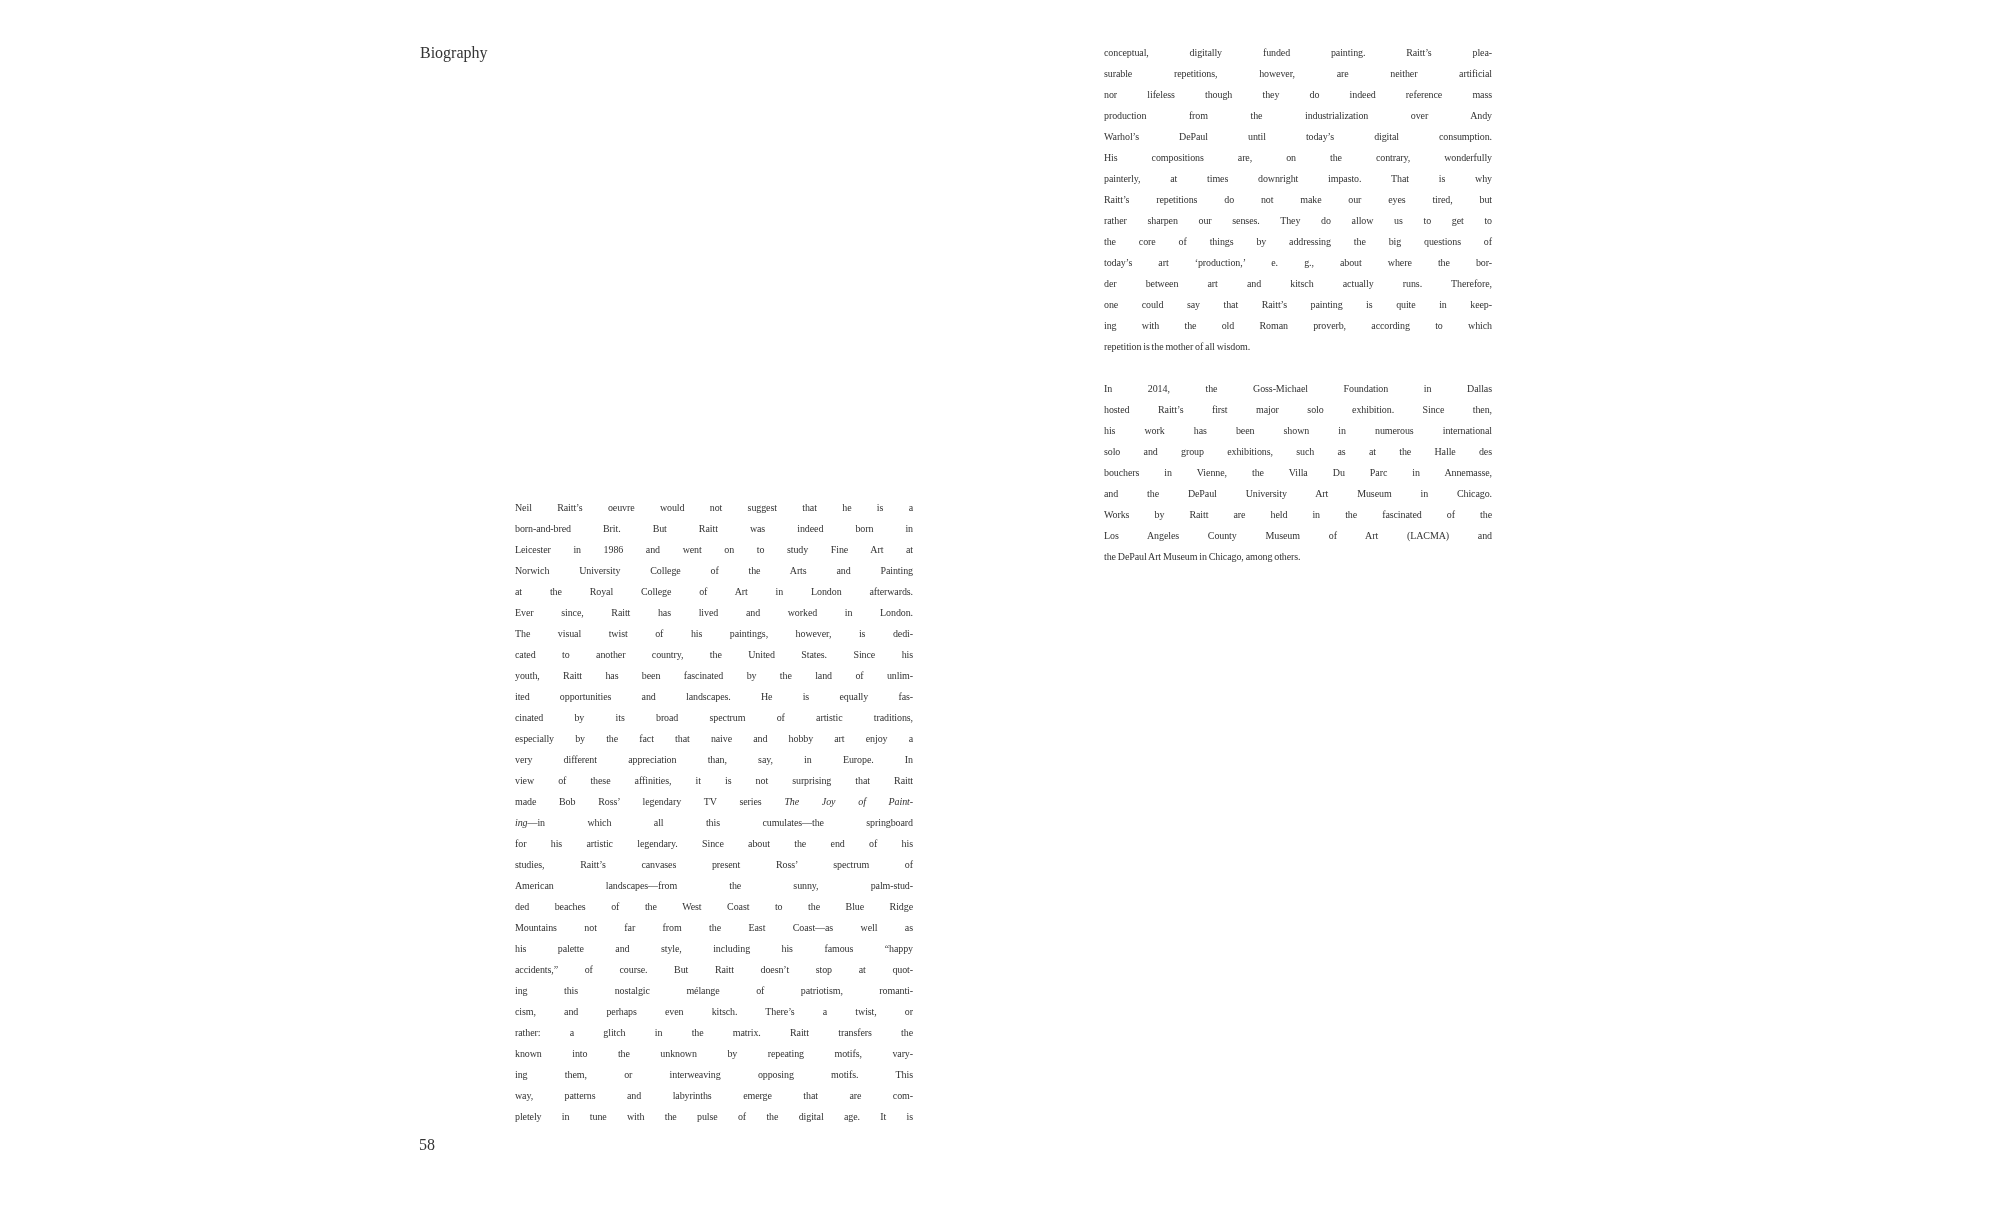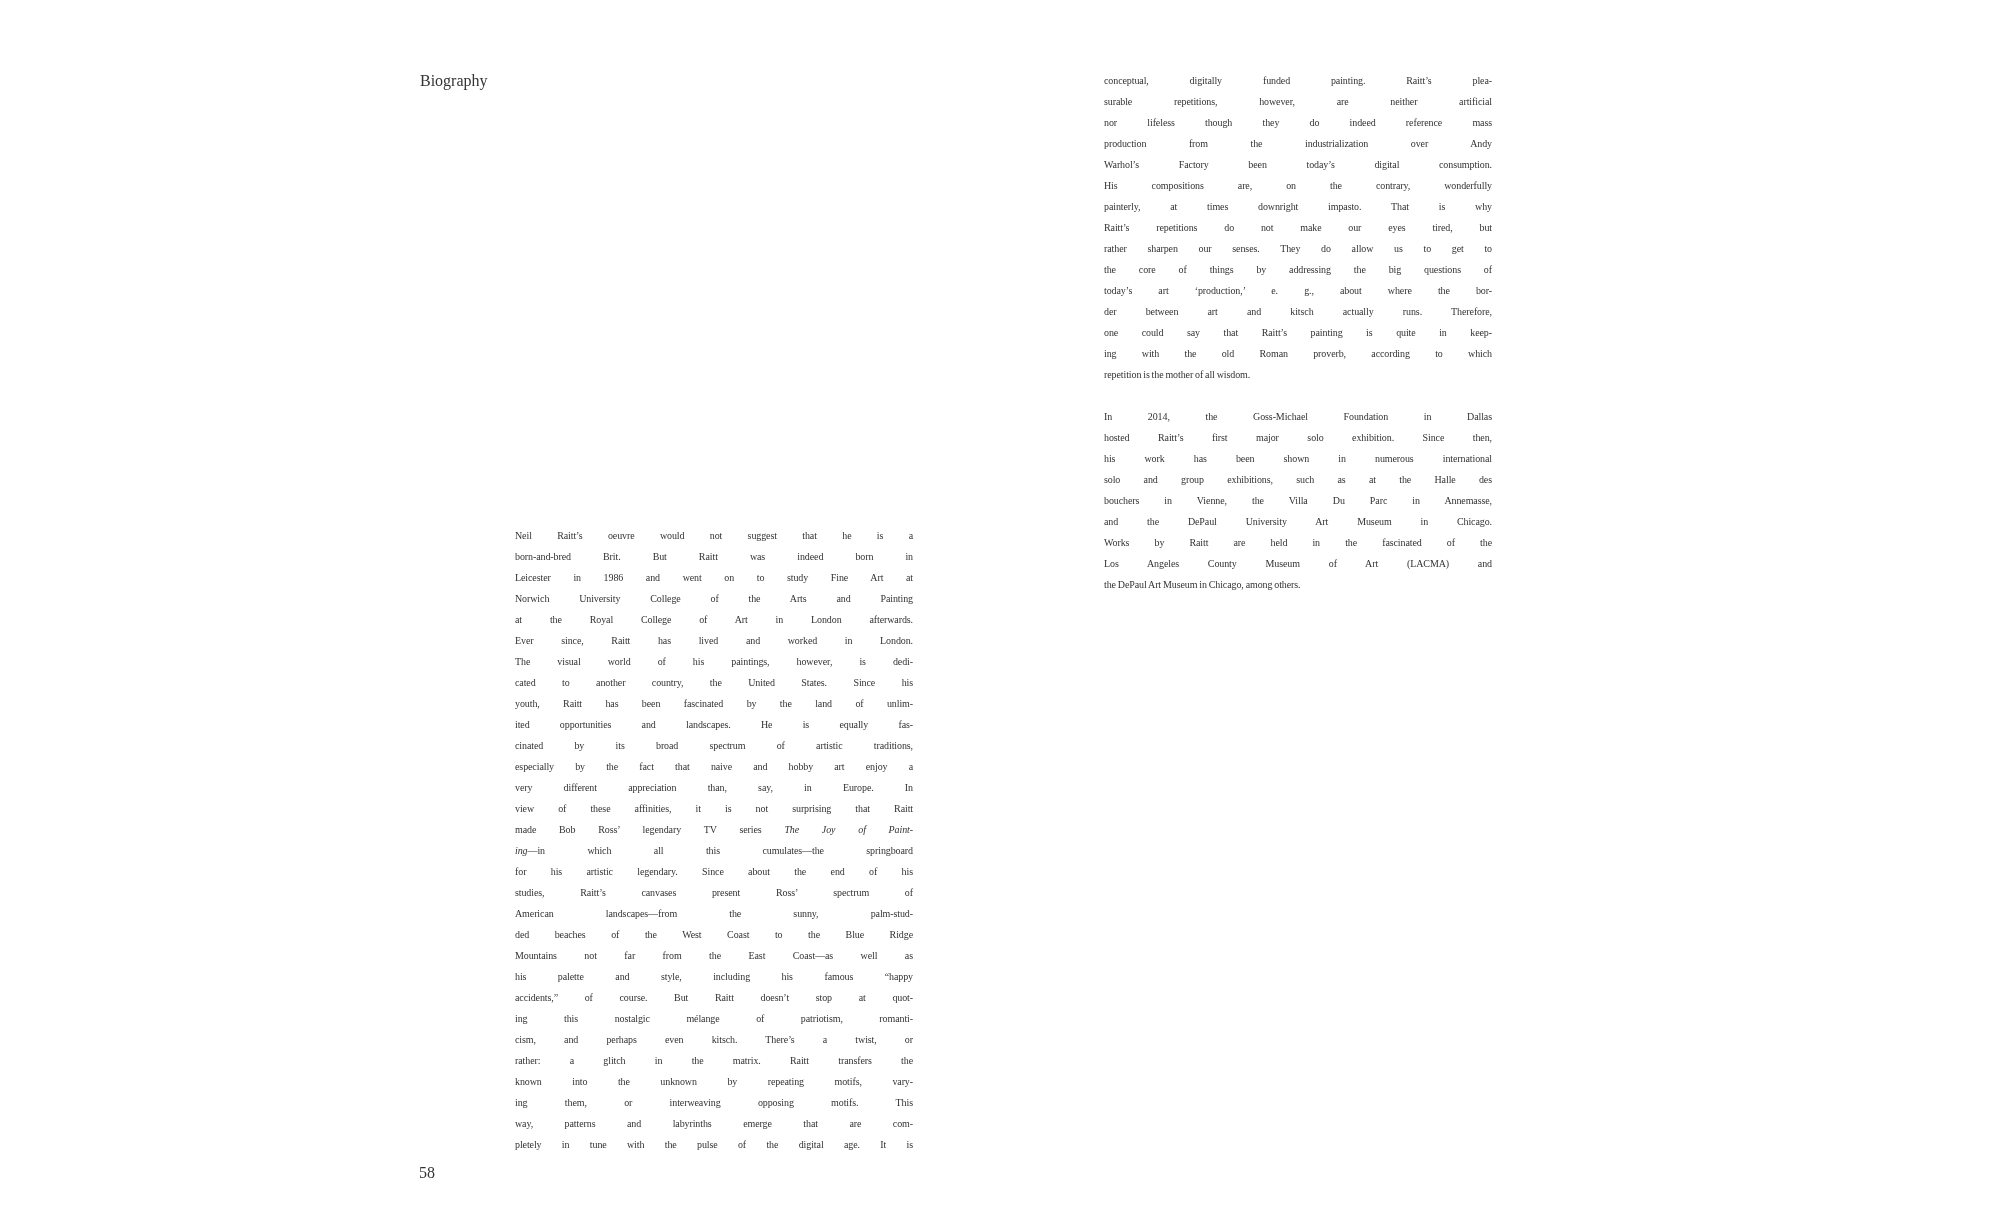--- a/index.html
+++ b/index.html
@@ -9,21 +9,20 @@
     height: 1219px;
     position: relative;
     background: #ffffff;
     overflow: hidden;
     font-family: "Liberation Serif", "DejaVu Serif", serif;
     color: #333333;
   }
   .spread {
     position: absolute;
     inset: 0;
-    margin-top: 28px;
   }
   .runner {
     position: absolute;
     font-size: 16px;
     line-height: 21px;
     color: #343434;
     white-space: nowrap;
   }
   .page-header { left: 420px; top: 42px; }
   .page-number { left: 419px; top: 1134px; }
@@ -54,21 +53,21 @@
   <div class="runner page-header">Biography</div>
 
   <div class="text-column col-left">
       <div class="paragraph">
         <div class="line"><span>Neil Raitt’s oeuvre would not suggest that he is a</span></div>
         <div class="line"><span>born-and-bred Brit. But Raitt was indeed born in</span></div>
         <div class="line"><span>Leicester in 1986 and went on to study Fine Art at</span></div>
         <div class="line"><span>Norwich University College of the Arts and Painting</span></div>
         <div class="line"><span>at the Royal College of Art in London afterwards.</span></div>
         <div class="line"><span>Ever since, Raitt has lived and worked in London.</span></div>
-        <div class="line"><span>The visual world of his paintings, however, is dedi-</span></div>
+        <div class="line"><span>The visual twist of his paintings, however, is dedi-</span></div>
         <div class="line"><span>cated to another country, the United States. Since his</span></div>
         <div class="line"><span>youth, Raitt has been fascinated by the land of unlim-</span></div>
         <div class="line"><span>ited opportunities and landscapes. He is equally fas-</span></div>
         <div class="line"><span>cinated by its broad spectrum of artistic traditions,</span></div>
         <div class="line"><span>especially by the fact that naive and hobby art enjoy a</span></div>
         <div class="line"><span>very different appreciation than, say, in Europe. In</span></div>
         <div class="line"><span>view of these affinities, it is not surprising that Raitt</span></div>
         <div class="line"><span>made Bob Ross’ legendary TV series </span><em>The Joy of Paint-</em></div>
         <div class="line"><em>ing</em><span>—in which all this cumulates—the springboard</span></div>
         <div class="line"><span>for his artistic legendary. Since about the end of his</span></div>
@@ -89,21 +88,21 @@
     </div>
 
   <div class="runner page-number">58</div>
 
   <div class="text-column col-right">
       <div class="paragraph">
         <div class="line"><span>conceptual, digitally funded painting. Raitt’s plea-</span></div>
         <div class="line"><span>surable repetitions, however, are neither artificial</span></div>
         <div class="line"><span>nor lifeless though they do indeed reference mass</span></div>
         <div class="line"><span>production from the industrialization over Andy</span></div>
-        <div class="line"><span>Warhol’s Factory been today’s digital consumption.</span></div>
+        <div class="line"><span>Warhol’s DePaul until today’s digital consumption.</span></div>
         <div class="line"><span>His compositions are, on the contrary, wonderfully</span></div>
         <div class="line"><span>painterly, at times downright impasto. That is why</span></div>
         <div class="line"><span>Raitt’s repetitions do not make our eyes tired, but</span></div>
         <div class="line"><span>rather sharpen our senses. They do allow us to get to</span></div>
         <div class="line"><span>the core of things by addressing the big questions of</span></div>
         <div class="line"><span>today’s art ‘production,’ e. g., about where the bor-</span></div>
         <div class="line"><span>der between art and kitsch actually runs. Therefore,</span></div>
         <div class="line"><span>one could say that Raitt’s painting is quite in keep-</span></div>
         <div class="line"><span>ing with the old Roman proverb, according to which</span></div>
         <div class="line para-end"><span>repetition is the mother of all wisdom.</span></div>

